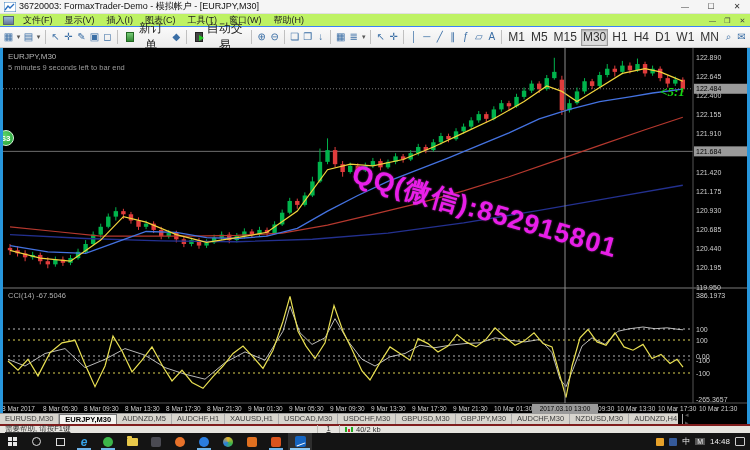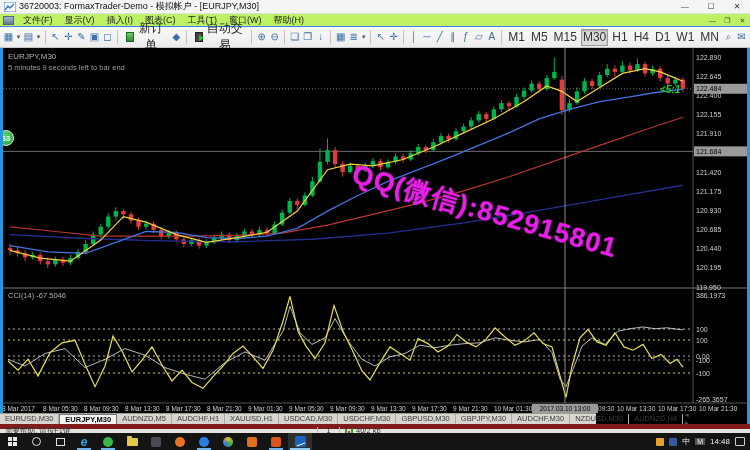--- a/index.html
+++ b/index.html
@@ -39,35 +39,35 @@
   .chart{position:absolute;left:0;top:48px;width:750px;height:365px;background:#000;}
   .chart svg{position:absolute;left:0;top:0;}
   svg text{font-family:"Liberation Sans",sans-serif;}
   .ov{position:absolute;color:#b5b5b5;}
   .symbol{left:8px;top:4px;font-size:8px;}
   .countdown{left:8px;top:15px;font-size:7.5px;color:#9a9a9a;}
   .ccilabel{left:8px;top:243px;font-size:7.5px;color:#b0b0b0;}
   .watermark{left:358px;top:108px;font-size:27px;font-weight:bold;color:#e91ee9;
      transform:rotate(16deg);transform-origin:left top;white-space:nowrap;letter-spacing:1px;
      text-shadow:0 0 2px #902a90;}
-  .leverage{left:660px;top:36px;font-size:10px;font-weight:bold;color:#13d813;font-style:italic;}
+  .leverage{left:660px;top:36px;font-size:13px;font-weight:bold;color:#13d813;font-style:italic;font-family:Liberation Serif, serif;}
   .badge63{left:-2px;top:82px;width:16px;height:16px;border-radius:50%;
      background:radial-gradient(circle at 35% 35%,#62d96a,#1f9a36);border:1px solid #d7f5d9;
      color:#fff;font-size:8px;font-weight:bold;text-align:center;line-height:16px;}
   .bluestrip{position:absolute;top:48px;width:3px;height:376px;background:#2796dc;}
   
-  .tabbar{position:absolute;left:0;top:413px;width:596px;height:11px;background:#d8d5ce;
+  .tabbar{position:absolute;left:0;top:413px;width:678px;height:11px;background:#d8d5ce;
     border-top:1px solid #9a9a9a;display:flex;align-items:center;font-size:7.5px;color:#3c3c3c;}
   .tab{padding:0 5px;line-height:10px;border-right:1px solid #aaa;white-space:nowrap;}
   .tab.active{background:#f4f3f0;border:1px solid #777;border-bottom:none;font-weight:bold;color:#000;}
   .tabarrows{margin-left:auto;padding-right:4px;font-size:7px;color:#555;}
   .tabarrows span{padding:0 2px;}
   
   .statusbar{position:absolute;left:0;top:424px;width:750px;height:9px;background:#e6e4df;
-    border-top:5px solid #7f1d1d;display:flex;align-items:center;font-size:7.5px;color:#333;}
+    border-top:2px solid #7f1d1d;display:flex;align-items:center;font-size:7.5px;color:#333;text-decoration:underline;}
   .scell{padding:0 5px;border-right:1px solid #bdbbb5;height:9px;line-height:8px;white-space:nowrap;}
   .squote span{margin-right:7px;}
   .netbars{display:inline-flex;align-items:flex-end;gap:1px;margin-right:3px;}
   .netbars i{display:inline-block;width:2px;background:#2a2;height:5px;}
   .netbars i.r{background:#c33;height:3px;}
   
   .taskbar{position:absolute;left:0;top:433px;width:750px;height:17px;background:#141414;
     display:flex;align-items:center;color:#eee;}
   .tk{width:24px;height:17px;display:flex;align-items:center;justify-content:center;position:relative;}
   .tk.open:after{content:"";position:absolute;bottom:0;left:5px;right:5px;height:2px;background:#6fb3e8;}

